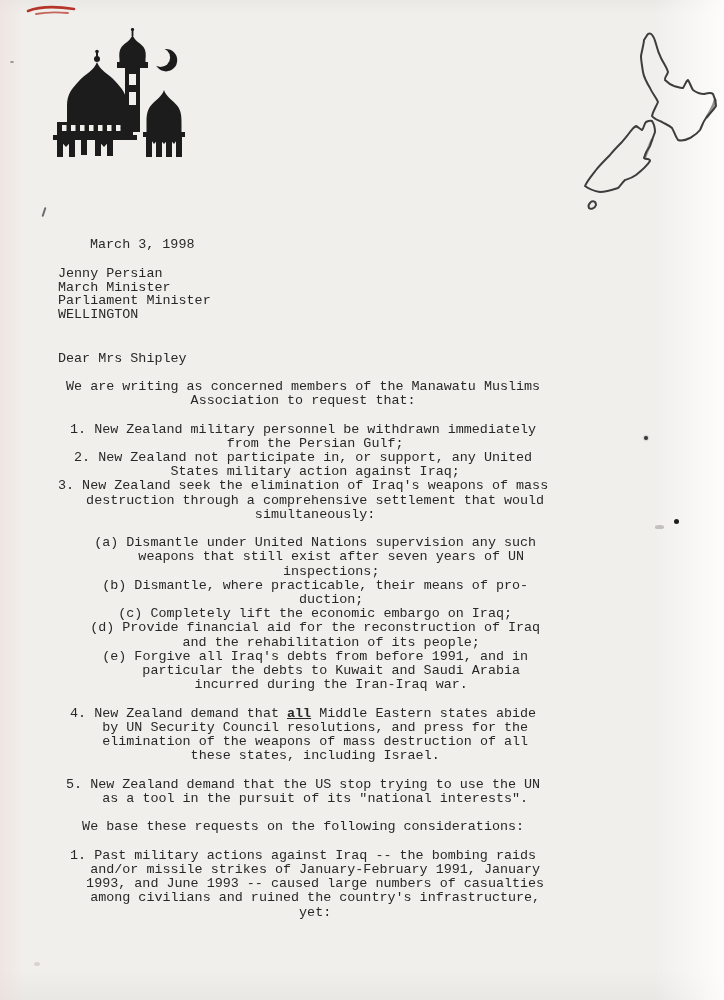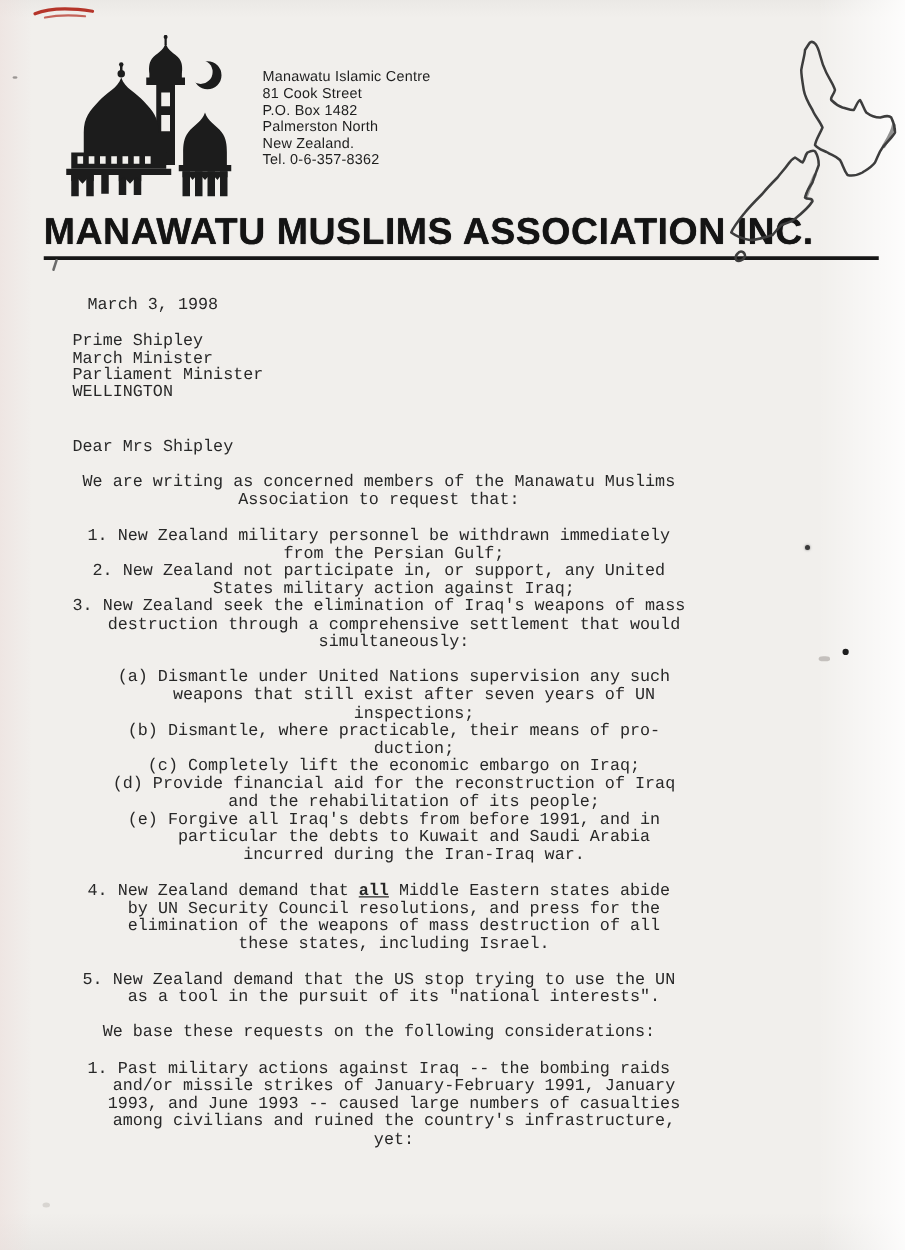--- a/index.html
+++ b/index.html
@@ -28,21 +28,21 @@
     left:35px; top:169px; width:668px;
     font-size:30px; font-weight:bold; letter-spacing:.4px; white-space:nowrap;
     color:#141414; padding-bottom:2px; border-bottom:3.5px solid #161616;
     text-shadow:0 0 .6px #141414;
   }
   
   .mono{
     font-family:"Liberation Mono","DejaVu Sans Mono",monospace;
     color:#282828; font-size:13.4px;
   }
-  .letter-date{left:50px; top:238px; line-height:14.2px;padding-left:20px;}
+  .letter-date{left:70px; top:238px; line-height:14.2px;padding-left:20px;}
   .recipient{left:58px; top:267px; line-height:13.6px;}
   .salutation{left:58px; top:352px; line-height:14.2px;}
   .letter-body{
     left:58px; top:380px; line-height:14.2px;
     white-space:pre; margin:0;text-align:center;
   }
   .uline{text-decoration:underline;font-weight:bold;}
   
   .speck{position:absolute;border-radius:50%;}
 </style>
@@ -97,49 +97,40 @@
       <path d="M119,64 C121,71 128,74 132.5,80 C136,84.8 136.5,90 136.5,96 L136.5,108 L101.5,108 L101.5,96 C101.5,90 102,84.8 105.5,80 C110,74 117,71 119,64 Z"></path>
       <rect x="98" y="106" width="42" height="5"></rect>
       <rect x="101" y="111" width="6" height="20"></rect>
       <rect x="111" y="111" width="6" height="20"></rect>
       <rect x="121" y="111" width="6" height="20"></rect>
       <rect x="131" y="111" width="6" height="20"></rect>
       <path d="M101,111 L137,111 L137,116 L133,112.5 L129,118 L124,112.5 L119,118 L114,112.5 L109,118 L105,112.5 L101,116 Z"></path>
     </g>
   </svg>
 
-  <div class="abs org-address">
-    <div>Manawatu Islamic Centre</div>
-    <div>81 Cook Street</div>
-    <div>P.O. Box 1482</div>
-    <div>Palmerston North</div>
-    <div>New Zealand.</div>
-    <div>Tel. 0-6-357-8362</div>
-  </div>
 
-  <div class="abs org-title">MANAWATU MUSLIMS ASSOCIATION INC.</div>
 
   <svg class="abs" style="left:570px;top:16px;" width="152" height="208" viewBox="0 0 152 208">
     <g fill="none" stroke="#3d3d3d" stroke-width="2" stroke-linejoin="round" stroke-linecap="round">
 
       <path d="M78,18 C81,16 84,20 86,28 C88,36 89,38 91,42 C94,48 97,52 98,56 C97,60 94,62 95,64 C98,67 101,69 104,70 C108,71 111,72.5 113,72 C115,69 116,65 118,64 C120,67 121,71 123,74 C127,77 131,78 134,78 C138,77 141,76 143,78 C145,82 146,86 146,90 C143,95 139,98 136,102 C133,106 132,110 130,114 C127,118 123,120 120,122 C116,124 111,125 108,124 C105,120 104,115 102,112 C99,109 95,108 92,106 C88,104 84,103 82,100 C83,95 86,91 88,86 C86,81 82,77 80,72 C77,67 74,62 73,56 C72,50 71,44 71,40 C72,34 74,27 74,24 C76,21 77,19 78,18 Z"></path>
 
       <path d="M82,105 C84,108 85,112 85,116 C83,122 81,126 80,130 C77,134 75,138 74,142 C76,144 80,142 80,145 C77,150 71,155 66,159 C62,162 58,163 55,164 C52,167 50,170 48,172 C42,174 36,176 30,176 C24,175 19,173 15,170 C17,165 22,159 26,154 C30,149 35,144 40,139 C44,134 48,130 52,126 C55,122 58,119 60,116 C62,113 64,111 66,110 C68,111 70,113 72,114 C74,112 74,108 76,106 C78,105 80,104 82,105 Z"></path>
 
       <path d="M20,187 C22,184 26,185 26,189 C25,192 21,194 19,192 C18,190 19,188 20,187 Z"></path>
 
       <path d="M145,84 C144,90 140,96 137,101" stroke-width="3" opacity=".55"></path>
       <path d="M82,124 C79,130 77,136 75,141" stroke-width="2.8" opacity=".45"></path>
     </g>
   </svg>
 
   <div class="abs mono letter-date">March 3, 1998</div>
 
   <div class="abs mono recipient">
-    <div>Prime Shipley</div>
+    <div>Jenny Persian</div>
     <div>March Minister</div>
     <div>Parliament Minister</div>
     <div>WELLINGTON</div>
   </div>
 
   <div class="abs mono salutation">Dear Mrs Shipley</div>
 
   <div class="abs mono letter-body"><span>We are writing as concerned members of the Manawatu Muslims
 Association to request that:
 

